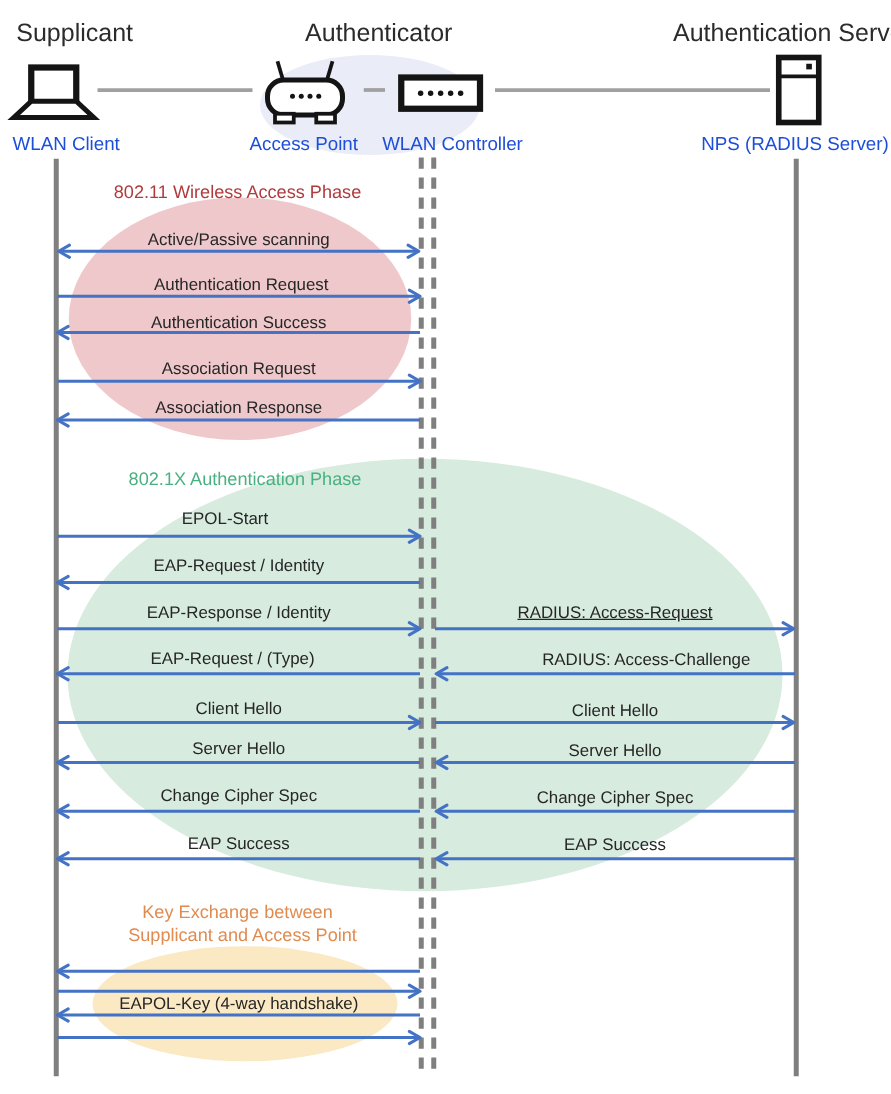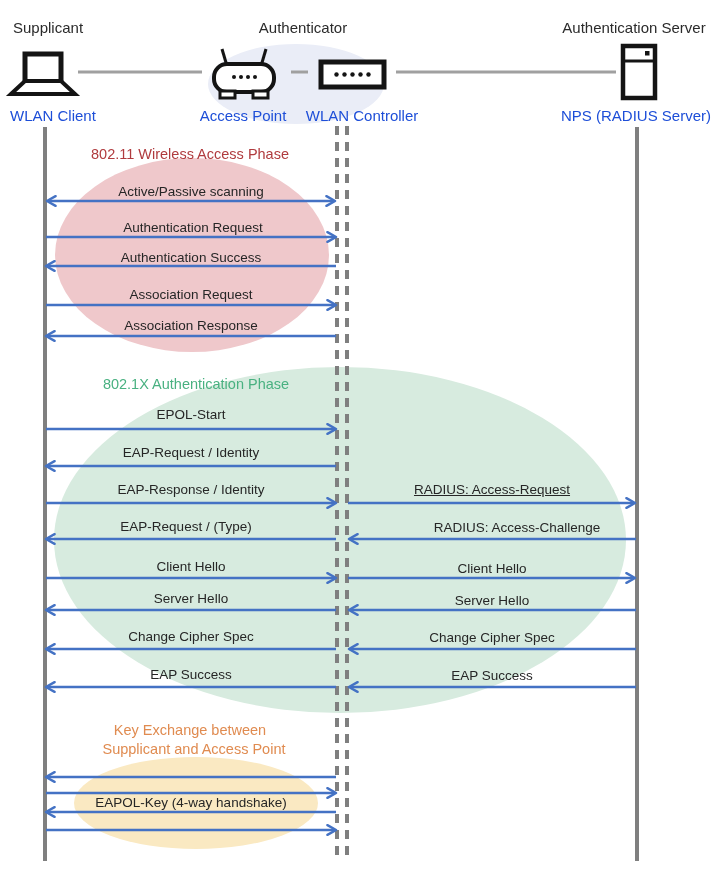--- a/index.html
+++ b/index.html
@@ -3,21 +3,21 @@
 <meta charset="utf-8">
 <style>
   html,body{margin:0;padding:0;background:#ffffff;}
   #stage{
     position:relative;width:713px;height:875px;background:#ffffff;overflow:hidden;
     font-family:"Liberation Sans",sans-serif;color:#262626;
   }
   #diagram-svg{position:absolute;left:0;top:0;}
   .txt{position:absolute;white-space:nowrap;font-size:13.5px;line-height:17px;color:#262626;}
   .ctr{transform:translateX(-50%);}
-  .role{font-size:15px;color:#2b2b2b;}
+  .role{font-size:20px;color:#2b2b2b;}
   .dev{font-size:15px;color:#1d4ed8;}
   .phase1{font-size:14.5px;color:#B03B3E;}
   .phase2{font-size:14.5px;color:#49B181;}
   .phase3{font-size:14.5px;color:#E08B50;text-align:center;}
 </style>
 </head>
 <body>
 
 <div id="stage">
 
@@ -124,21 +124,21 @@
   <div class="txt phase2 ctr" style="left:196px;top:376px;">802.1X Authentication Phase</div>
   <div class="txt phase3 ctr" style="left:190px;top:722px;">Key Exchange between</div>
   <div class="txt phase3 ctr" style="left:194px;top:741px;">Supplicant and Access Point</div>
 
   <div class="txt ctr" style="left:191px;top:183px;">Active/Passive scanning</div>
   <div class="txt ctr" style="left:193px;top:219px;">Authentication Request</div>
   <div class="txt ctr" style="left:191px;top:249px;">Authentication Success</div>
   <div class="txt ctr" style="left:191px;top:286px;">Association Request</div>
   <div class="txt ctr" style="left:191px;top:317px;">Association Response</div>
 
-  <div class="txt ctr" style="left:191px;top:406px;text-align:center;">EPOL-Start</div>
+  <div class="txt ctr" style="left:180px;top:406px;text-align:center;">EPOL-Start</div>
   <div class="txt ctr" style="left:191px;top:444px;">EAP-Request / Identity</div>
   <div class="txt ctr" style="left:191px;top:481px;">EAP-Response / Identity</div>
   <div class="txt ctr" style="left:186px;top:518px;">EAP-Request / (Type)</div>
   <div class="txt ctr" style="left:191px;top:558px;">Client Hello</div>
   <div class="txt ctr" style="left:191px;top:590px;">Server Hello</div>
   <div class="txt ctr" style="left:191px;top:628px;">Change Cipher Spec</div>
   <div class="txt ctr" style="left:191px;top:666px;">EAP Success</div>
 
   <div class="txt ctr" style="left:492px;top:481px;text-decoration:underline;">RADIUS: Access-Request</div>
   <div class="txt ctr" style="left:517px;top:519px;">RADIUS: Access-Challenge</div>

